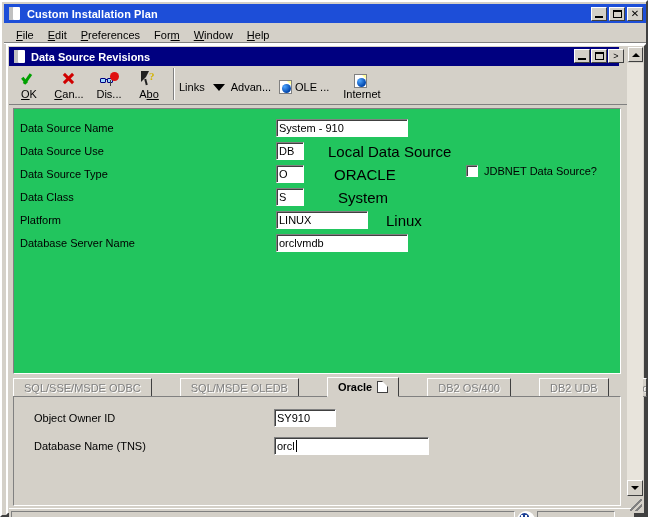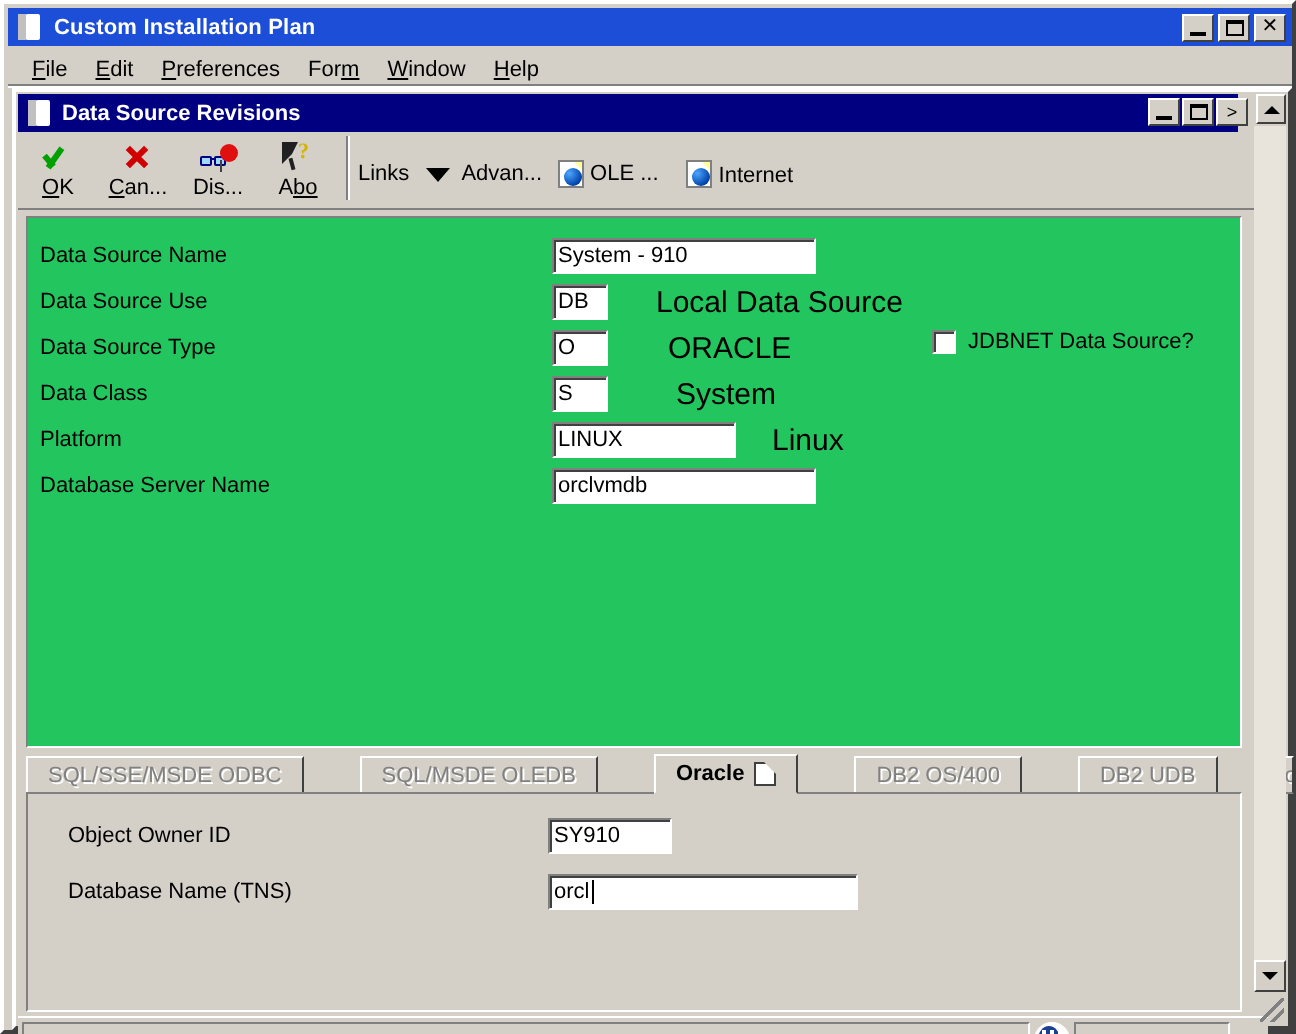--- a/index.html
+++ b/index.html
@@ -414,21 +414,21 @@
         <span class="tb-text">Links</span>
         <span class="tri-down"></span>
         <span class="tb-text">Advan...</span>
         <span style="display:flex;align-items:center;margin-right:14px;">
           <span class="ole-icon">
               <span class="globe"></span>
               <span class="corner"></span>
             </span>
           <span class="tb-text" style="margin-right:0">OLE ...</span>
         </span>
-        <span style="display:flex;align-items:flex-end;">
+        <span style="display:flex;align-items:center;flex-direction:column;">
           <span class="ole-icon">
               <span class="globe"></span>
               <span class="corner"></span>
             </span>
           <span class="tb-text" style="margin-right:0">Internet</span>
         </span>
       </div>
     </div>
 
     <div class="form-panel">

